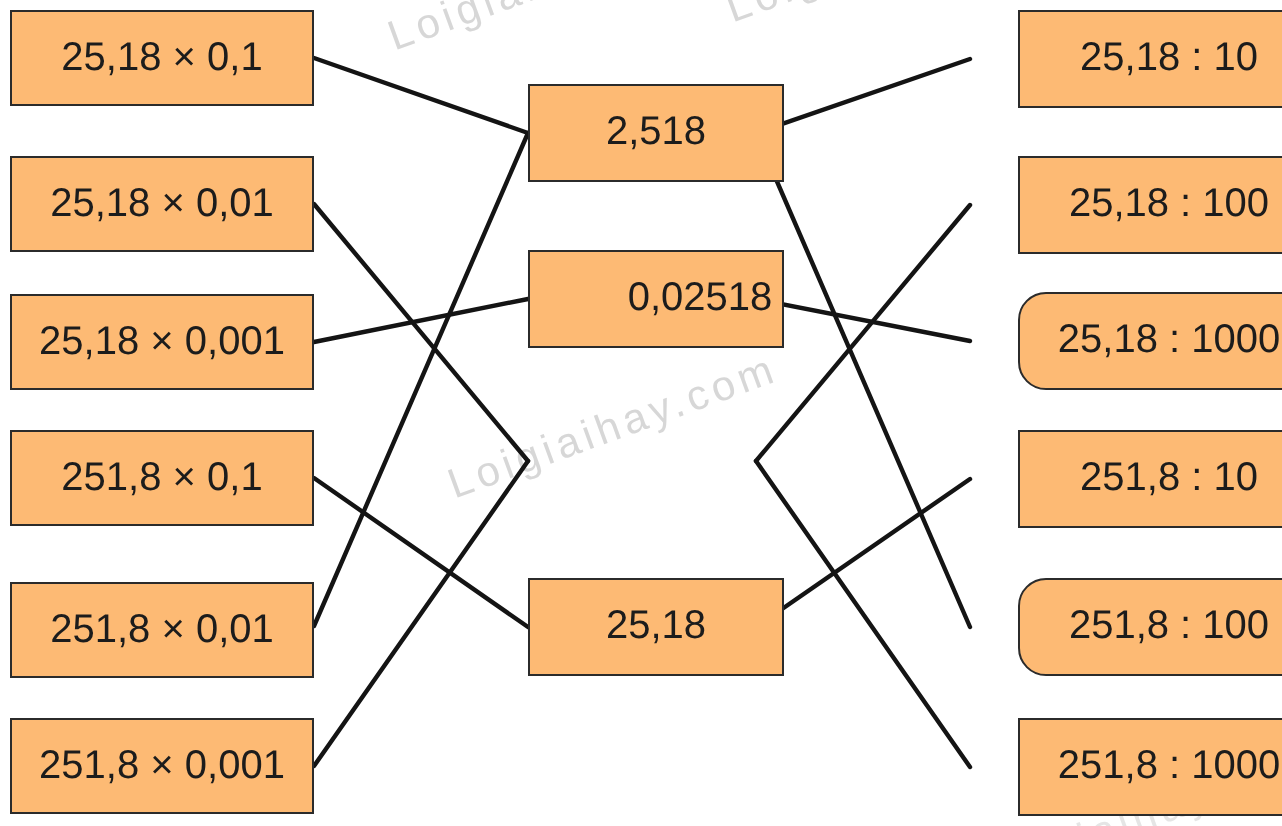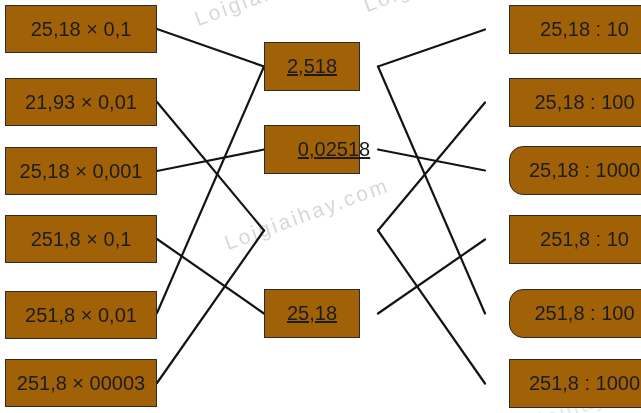--- a/index.html
+++ b/index.html
@@ -8,31 +8,31 @@
     width: 641px;
     height: 413px;
     background: #ffffff;
     overflow: hidden;
     font-family: "Liberation Sans", sans-serif;
   }
   .box {
     position: absolute;
     box-sizing: border-box;
     border: 1.6px solid #2b2b2b;
-    background: #a16207;
+    background: #fdba74;
     display: flex;
     align-items: center;
     justify-content: center;
     font-size: 20px;
     color: #1c1c1c;
     white-space: nowrap;
     z-index: 2;
   }
   .col-left  { left: 5px;   width: 152px; height: 48px; }
-  .col-mid   { left: 264px; width: 96px; height: 49px; text-decoration: underline; }
+  .col-mid   { left: 264px; width: 128px; height: 49px; }
   .col-right { left: 485px; width: 151px; height: 49px; margin-left: 24px; }
   .pos-l1 { top: 5px; }   .pos-l2 { top: 78px; }  .pos-l3 { top: 147px; }
   .pos-l4 { top: 215px; } .pos-l5 { top: 291px; } .pos-l6 { top: 359px; }
   .pos-m1 { top: 42px; }  .pos-m2 { top: 125px; padding-left: 44px; } .pos-m3 { top: 206px; } .pos-m4 { top: 289px; }
   .pos-r1 { top: 5px; }   .pos-r2 { top: 78px; }  .pos-r3 { top: 146px; border-radius: 14px; }
   .pos-r4 { top: 215px; } .pos-r5 { top: 289px; border-radius: 14px; } .pos-r6 { top: 359px; text-align: center; }
   #lines {
     position: absolute;
     left: 0; top: 0;
     width: 641px; height: 413px;
@@ -74,25 +74,25 @@
       <line x1="378" y1="230.5" x2="485" y2="383.5"></line>
       <line x1="378" y1="313.5" x2="485" y2="239.5"></line>
     </svg>
 
   <div class="watermark wm-topleft">Loigiaihay.com</div>
   <div class="watermark wm-top">Loigiaihay.com</div>
   <div class="watermark wm-center">Loigiaihay.com</div>
   <div class="watermark wm-bottom">Loigiaihay.com</div>
 
   <div class="box col-left pos-l1">25,18 × 0,1</div>
-  <div class="box col-left pos-l2">21,93 × 0,01</div>
+  <div class="box col-left pos-l2">25,18 × 0,01</div>
   <div class="box col-left pos-l3">25,18 × 0,001</div>
   <div class="box col-left pos-l4">251,8 × 0,1</div>
   <div class="box col-left pos-l5">251,8 × 0,01</div>
-  <div class="box col-left pos-l6">251,8 × 00003</div>
+  <div class="box col-left pos-l6">251,8 × 0,001</div>
 
   <div class="box col-mid pos-m1">2,518</div>
   <div class="box col-mid pos-m2">0,02518</div>
   <div class="box col-mid pos-m4">25,18</div>
 
   <div class="box col-right pos-r1">25,18 : 10</div>
   <div class="box col-right pos-r2">25,18 : 100</div>
   <div class="box col-right pos-r3">25,18 : 1000</div>
   <div class="box col-right pos-r4">251,8 : 10</div>
   <div class="box col-right pos-r5">251,8 : 100</div>

